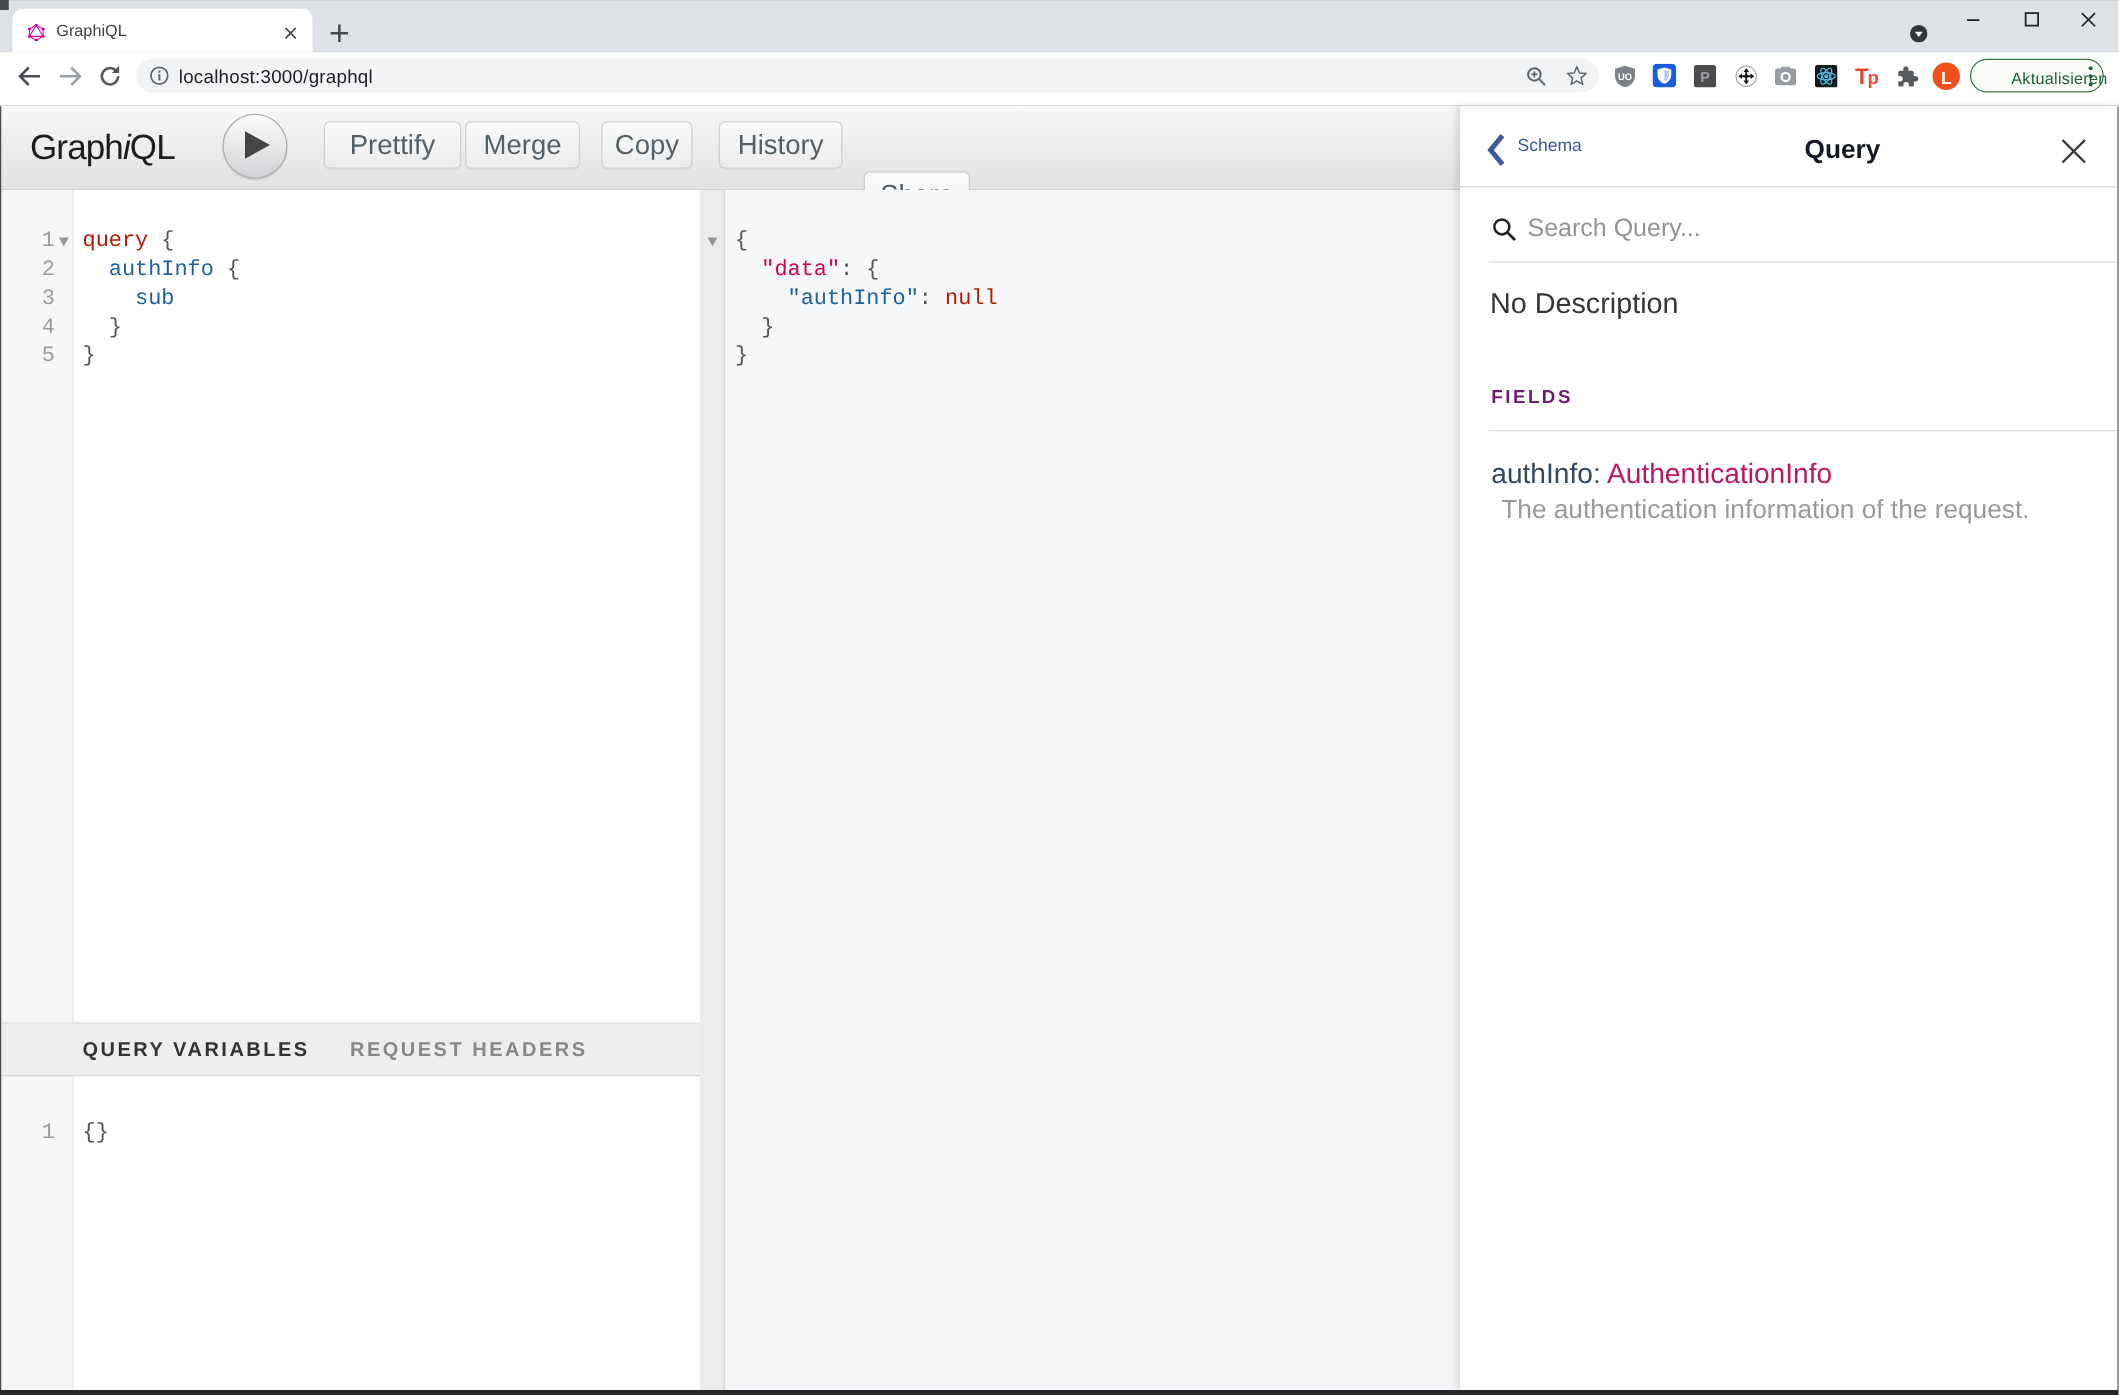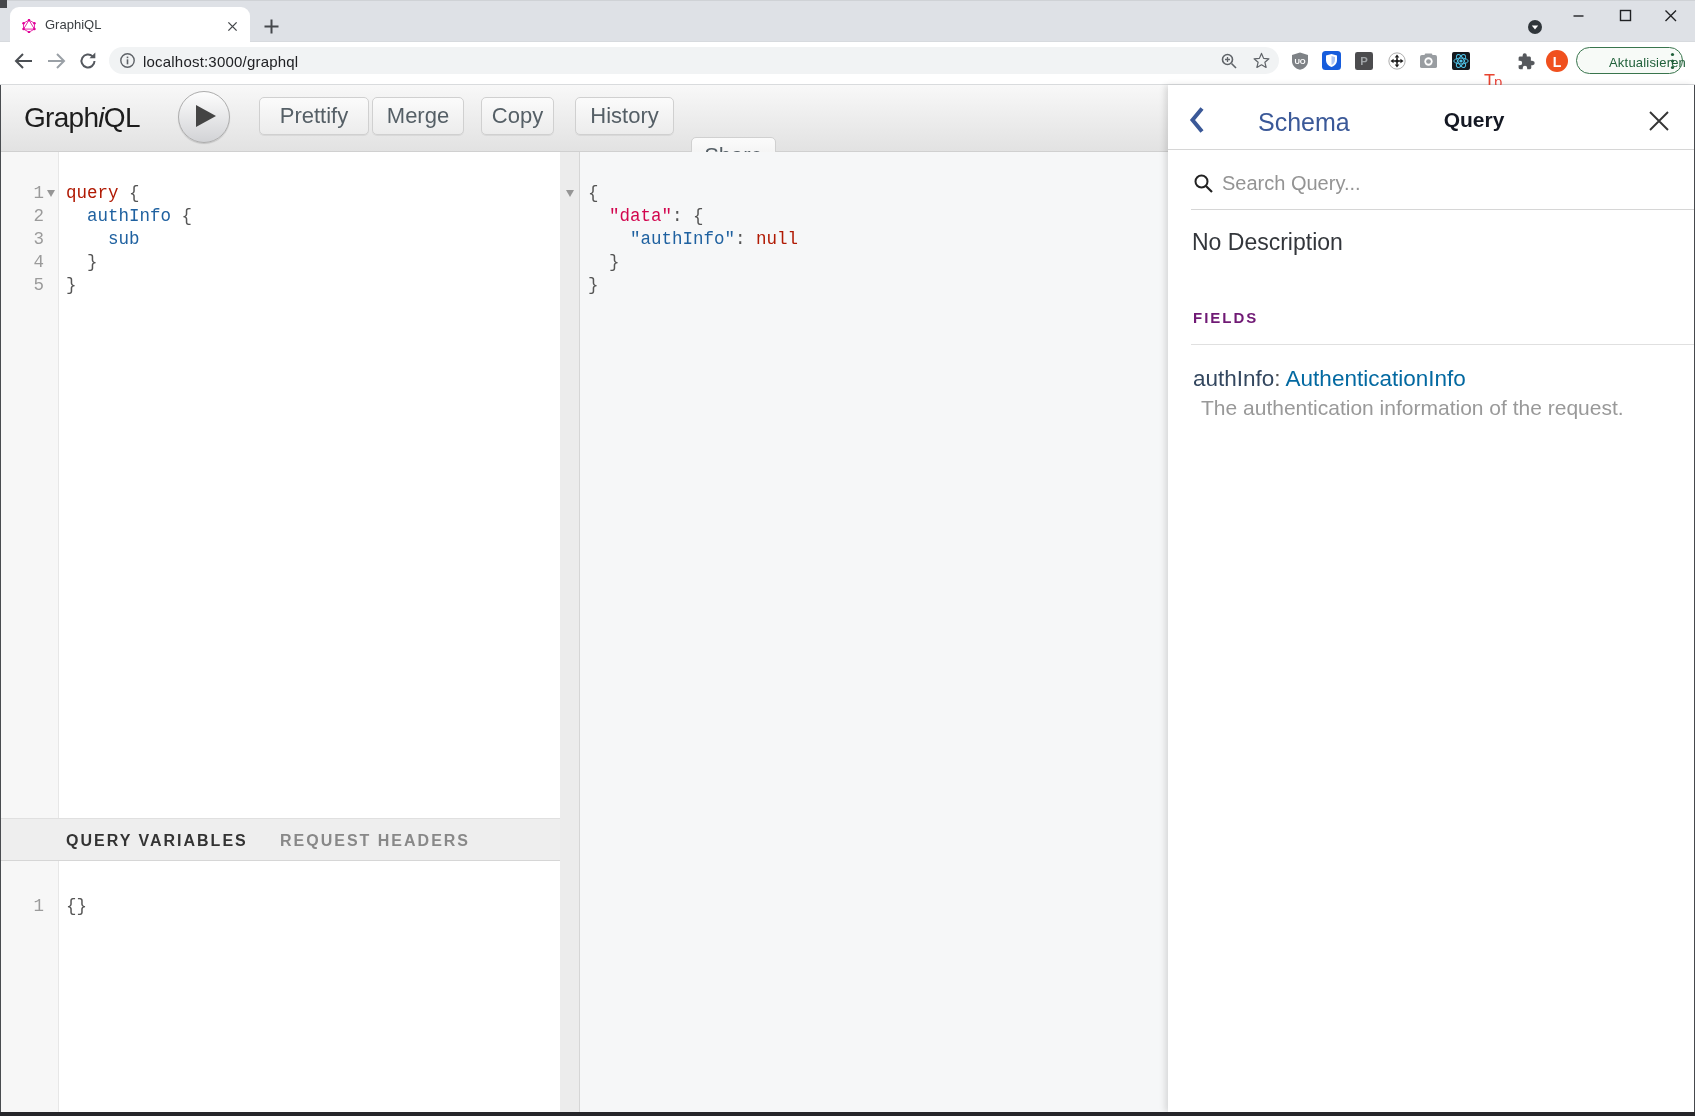--- a/index.html
+++ b/index.html
@@ -34,21 +34,21 @@
   .lnum { position:absolute; width:44px; text-align:right; color:#9b9b9b; font-family:"Liberation Mono", monospace; font-size:17.5px; line-height:23px; }
   .fold { position:absolute; width:0; height:0; border-top:7px solid #969696; border-left:4.5px solid transparent; border-right:4.5px solid transparent; }
 
   
   #varbar { left:0; top:818px; width:560px; height:43px; background:#eeeeee; border-top:1px solid #e0e0e0; border-bottom:1px solid #d6d6d6; }
   .vartitle { top:832px; font-size:16px; font-weight:bold; letter-spacing:2px; }
 
   
   #docs { left:1168px; top:85px; width:527px; height:1027px; background:#fff; box-shadow:-3px 0 6px rgba(0,0,0,0.12); }
   #dochead { left:1168px; top:85px; width:527px; height:65px; border-bottom:1px solid #d6d6d6; background:#fff; }
-  #schema { left:1214px; top:108px; font-size:25px; color:#3b5998;margin-left:44px; }
+  #schema { left:1214px; top:108px; font-size:14px; color:#3b5998; }
   #doctitle { left:1168px; top:108px; width:612px; text-align:center; font-size:21px; font-weight:bold; color:#141823; }
   #search { left:1222px; top:172px; font-size:20px; color:#949494; }
   #searchline { left:1191px; top:209px; width:504px; height:1px; background:#d6d6d6; }
   #nodesc { left:1192px; top:229px; font-size:23px; color:#33363b; }
   #fields { left:1193px; top:309px; font-size:15px; font-weight:bold; letter-spacing:2px; color:#701a75; }
   #fieldline { left:1191px; top:344px; width:504px; height:1px; background:#e0e0e0; }
   #fielditem { left:1193px; top:366px; font-size:22.5px; }
   #fielddesc { left:1201px; top:396px; font-size:21px; color:#999; }
 
   #bottomstrip { left:0; top:1112px; width:1695px; height:4px; background:#26262a; }
@@ -154,21 +154,21 @@
 </svg>
 <svg class="abs" style="left:1452px; top:52px;" width="18" height="18" viewBox="0 0 19 19">
   <rect x="0" y="0" width="19" height="19" rx="2" fill="#15191e"></rect>
   <g stroke="#4fc3e8" stroke-width="1" fill="none">
     <ellipse cx="9.5" cy="9.5" rx="7.6" ry="3.1"></ellipse>
     <ellipse cx="9.5" cy="9.5" rx="7.6" ry="3.1" transform="rotate(60 9.5 9.5)"></ellipse>
     <ellipse cx="9.5" cy="9.5" rx="7.6" ry="3.1" transform="rotate(120 9.5 9.5)"></ellipse>
   </g>
   <circle cx="9.5" cy="9.5" r="1.7" fill="#4fc3e8"></circle>
 </svg>
-<div class="abs" style="left:1484px; top:51px; width:20px; height:19px; font-weight:normal; font-size:18px; color:#e8442f; letter-spacing:-1px;margin-top:20px;">T<span style="font-size:15px; color:#ea4b41;">p</span></div>
+<div class="abs" style="left:1484px; top:51px; width:20px; height:19px; font-weight:bold; font-size:18px; color:#e8442f; letter-spacing:-1px;">T<span style="font-size:15px; color:#ea4b41;">p</span></div>
 <svg class="abs" style="left:1516px; top:52px;" width="19" height="19" viewBox="0 0 24 24">
   <path d="M20.5 11h-1.7V7.6c0-1-.8-1.8-1.8-1.8h-3.4V4.1a2.6 2.6 0 0 0-5.2 0v1.7H5.1c-1 0-1.8.8-1.8 1.8V11h1.7a2.8 2.8 0 0 1 0 5.6H3.3v3.4c0 1 .8 1.8 1.8 1.8h3.4v-1.7a2.8 2.8 0 0 1 5.6 0v1.7h3.4c1 0 1.8-.8 1.8-1.8v-3.4h1.7a2.6 2.6 0 0 0 0-5.2Z" fill="#56595d"></path>
 </svg>
 <div class="abs" style="left:1546px; top:50px; width:22px; height:22px; border-radius:50%; background:#f0501e;"></div>
 <div class="abs" style="left:1546px; top:54px; width:22px; text-align:center; font-size:14px; font-weight:bold; color:#fff;">L</div>
 
 <div class="abs" style="left:1576px; top:47px; width:107px; height:27px; border:1.5px solid #39754d; border-radius:14px; background:#f7faf7;"></div>
 <div class="abs" style="left:1589px; top:54.5px; font-size:13px; color:#20603a; letter-spacing:0.2px;margin-left:20px;">Aktualisieren</div>
 <svg class="abs" style="left:1670px; top:52px;" width="5" height="18" viewBox="0 0 5 18">
   <circle cx="2.5" cy="2.5" r="1.6" fill="#20603a"></circle>
@@ -227,18 +227,18 @@
 </svg>
 <svg class="abs" style="left:1194px; top:174px;" width="19" height="19" viewBox="0 0 19 19">
   <circle cx="7.5" cy="7.5" r="6" stroke="#222" stroke-width="2" fill="none"></circle>
   <path d="M12 12 L18 18" stroke="#222" stroke-width="2.2"></path>
 </svg>
 <div class="abs" id="search">Search Query...</div>
 <div class="abs" id="searchline"></div>
 <div class="abs" id="nodesc">No Description</div>
 <div class="abs" id="fields">FIELDS</div>
 <div class="abs" id="fieldline"></div>
-<div class="abs" id="fielditem"><span style="color:#33475f">authInfo</span><span style="color:#555">: </span><span style="color:#0369a1">AuthenticationInfo</span></div>
+<div class="abs" id="fielditem"><span style="color:#33475f">authInfo</span><span style="color:#555">: </span><span style="color:#be185d">AuthenticationInfo</span></div>
 <div class="abs" id="fielddesc">The authentication information of the request.</div>
 
 <div class="abs" id="bottomstrip"></div>
 <div class="abs" style="left:0; top:85px; width:1px; height:1027px; background:#494c50;"></div>
 <div class="abs" style="left:1694px; top:85px; width:1px; height:1027px; background:#46494d;"></div>
 
 </body></html>

